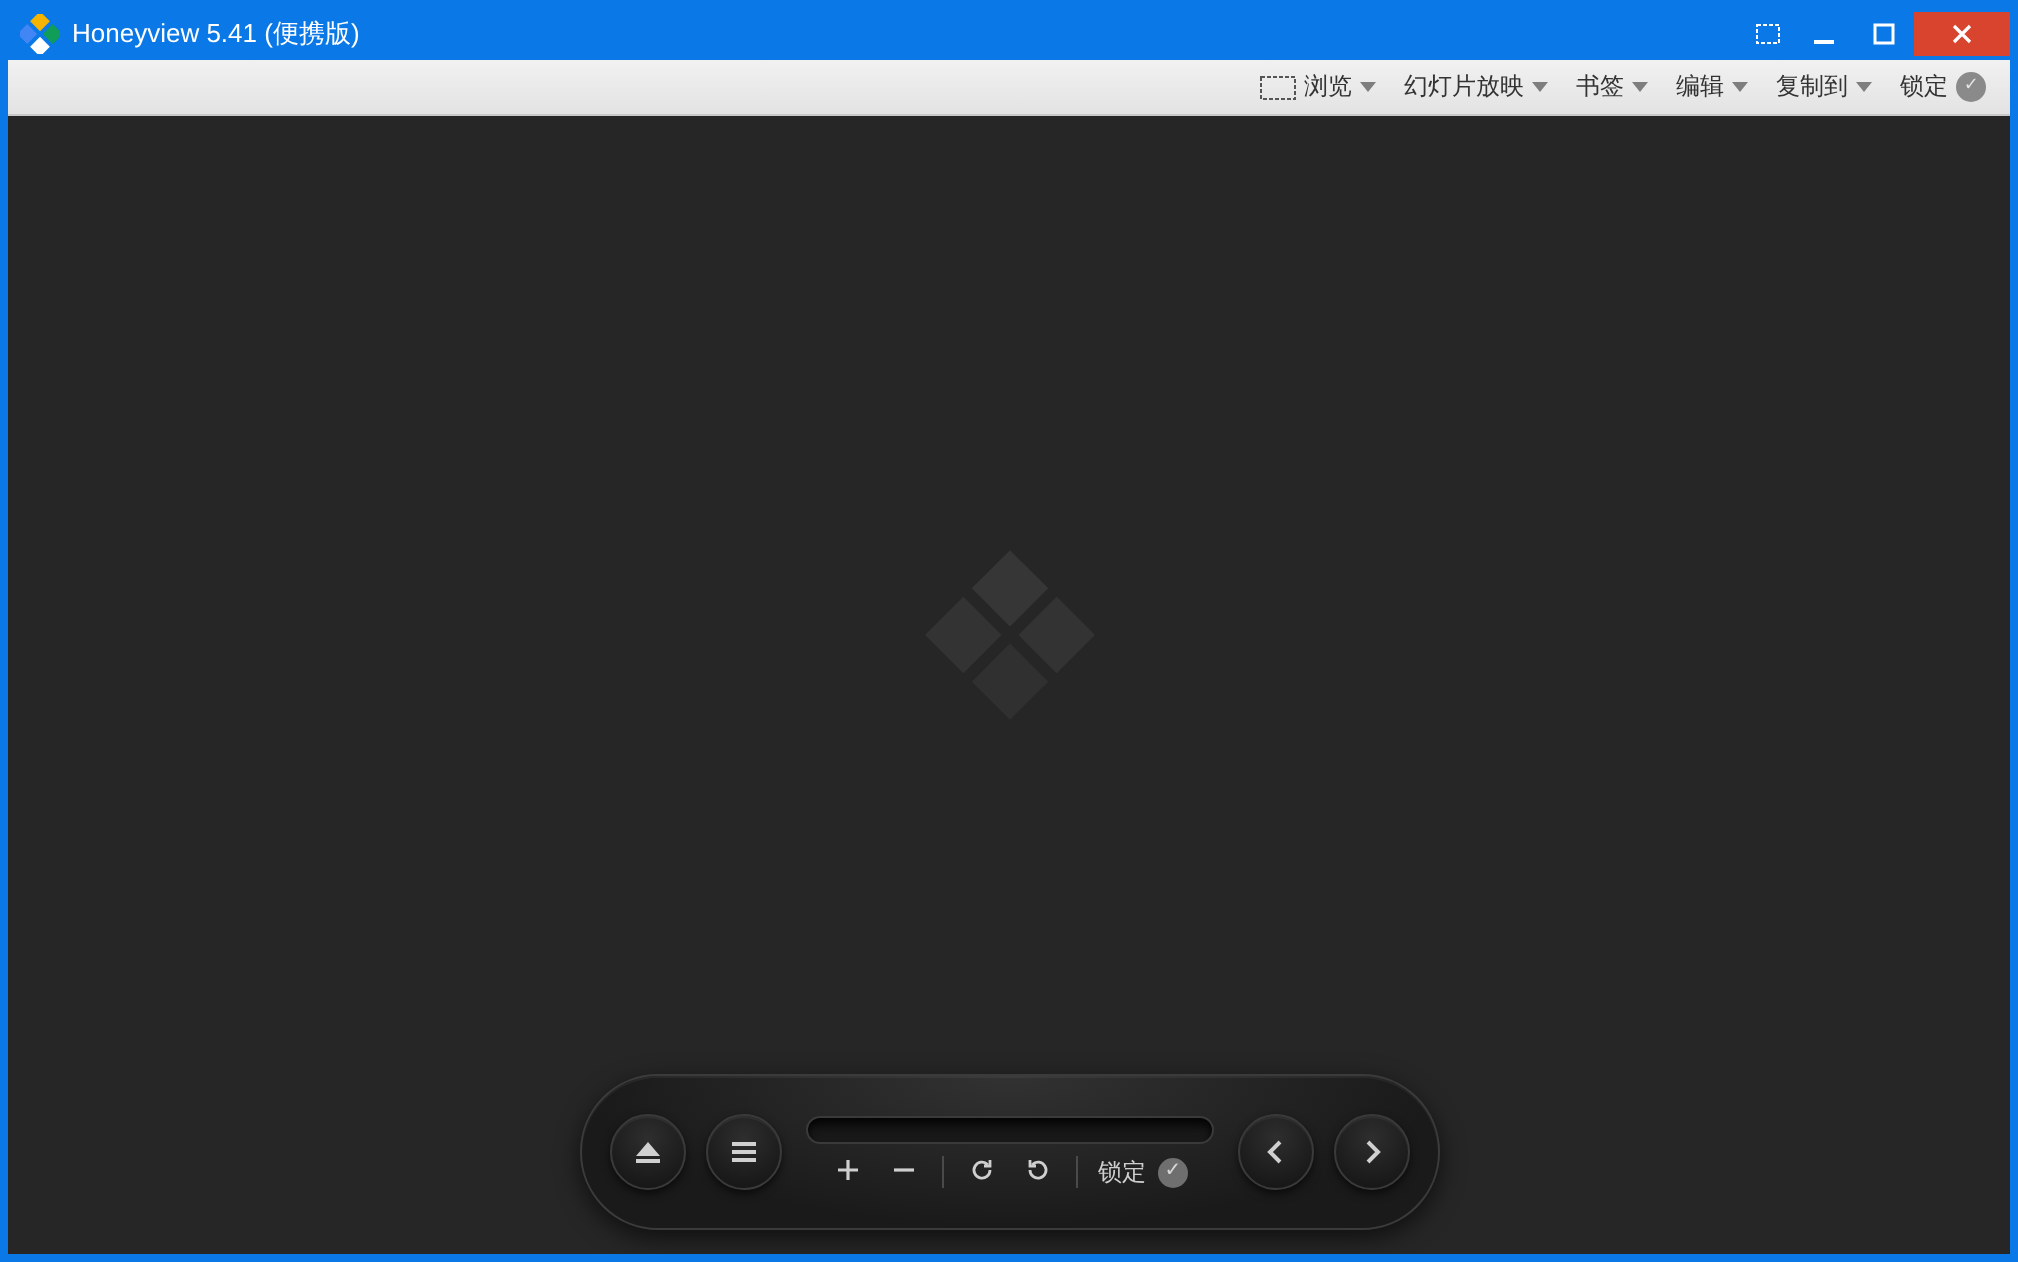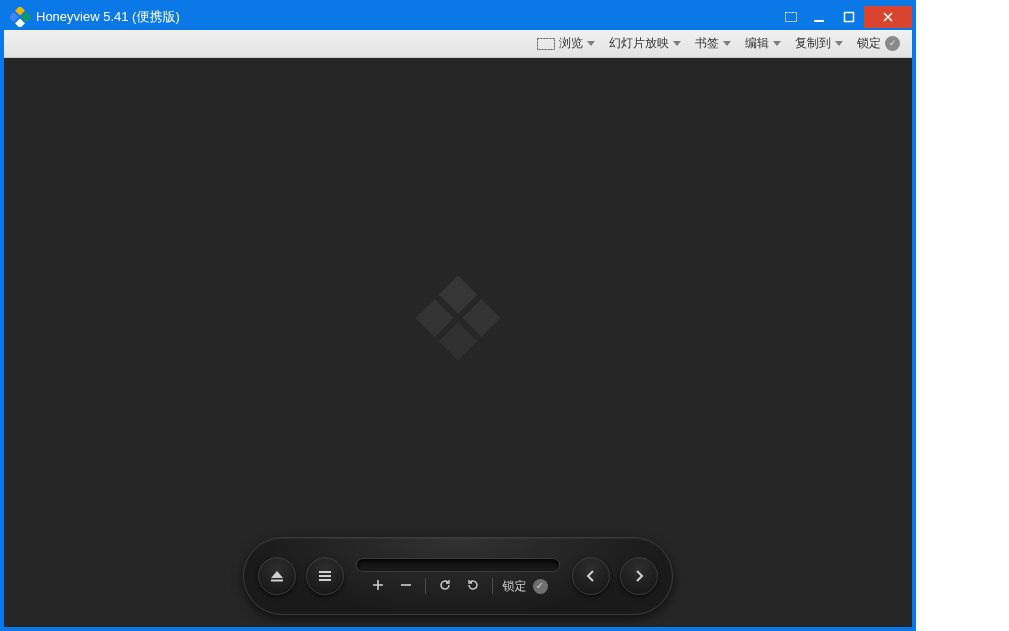--- a/index.html
+++ b/index.html
@@ -1,20 +1,20 @@
 <!DOCTYPE html>
 <html><head>
 <meta charset="utf-8">
 <style>
   * { box-sizing: border-box; margin: 0; padding: 0; user-select: none; }
   html, body { width: 1009px; height: 631px; font-family: "Microsoft YaHei", "Segoe UI", Arial, sans-serif; background: #fff; overflow: hidden; }
 
   
   .window {
-    width: 916px; height: 631px;
+    width: 1009px; height: 631px;
     border: 4px solid #0a78e6; 
     display: flex; flex-direction: column;
     background: #262626;
   }
 
   
   .titlebar {
     height: 26px; flex: 0 0 26px;
     background: linear-gradient(#0a78e6, #0a78e6);
     color: #fff; display: flex; align-items: center;

